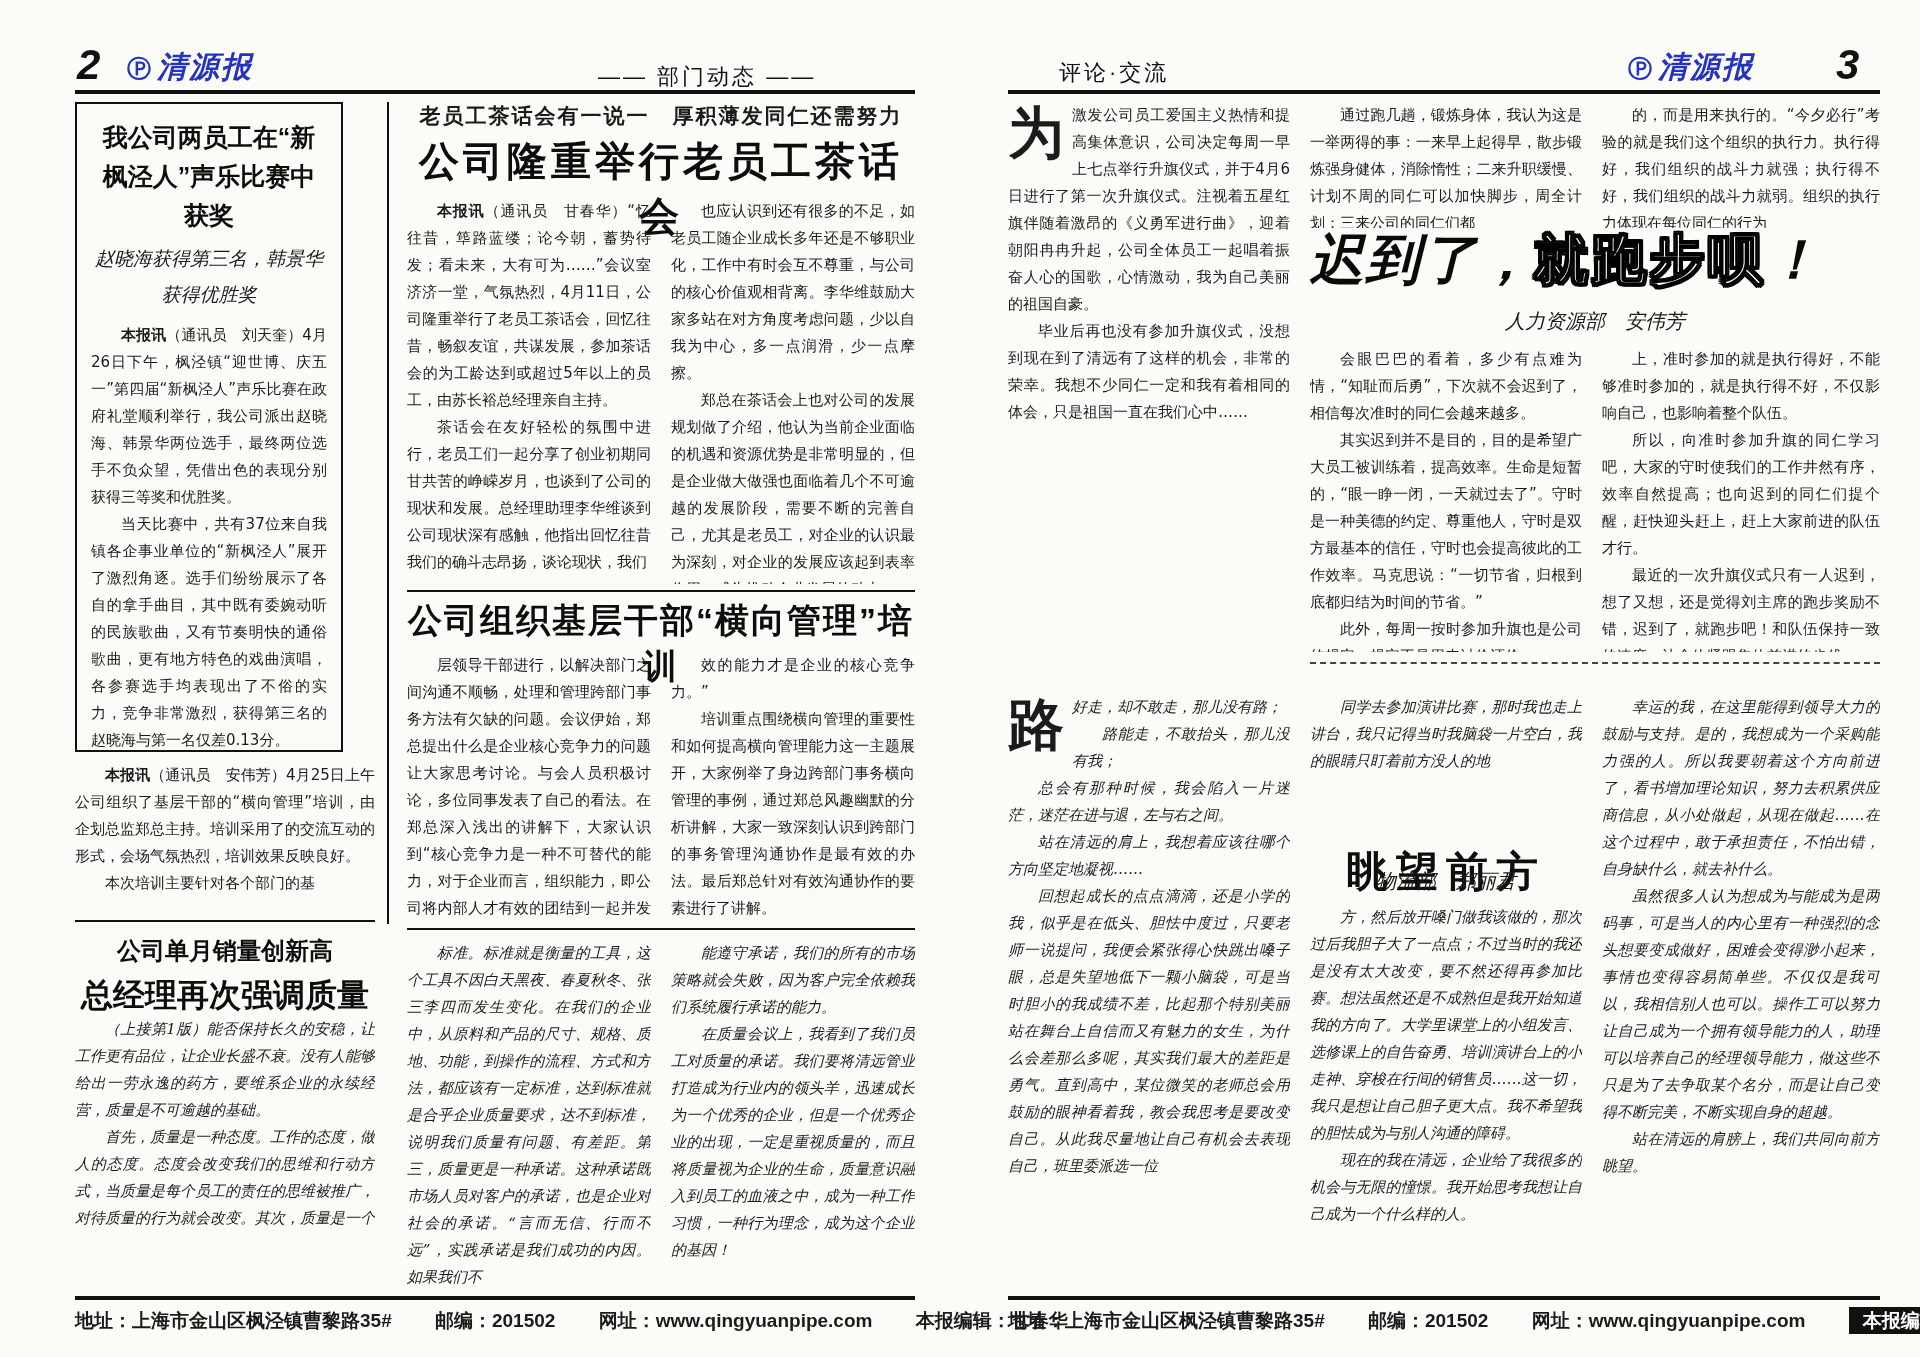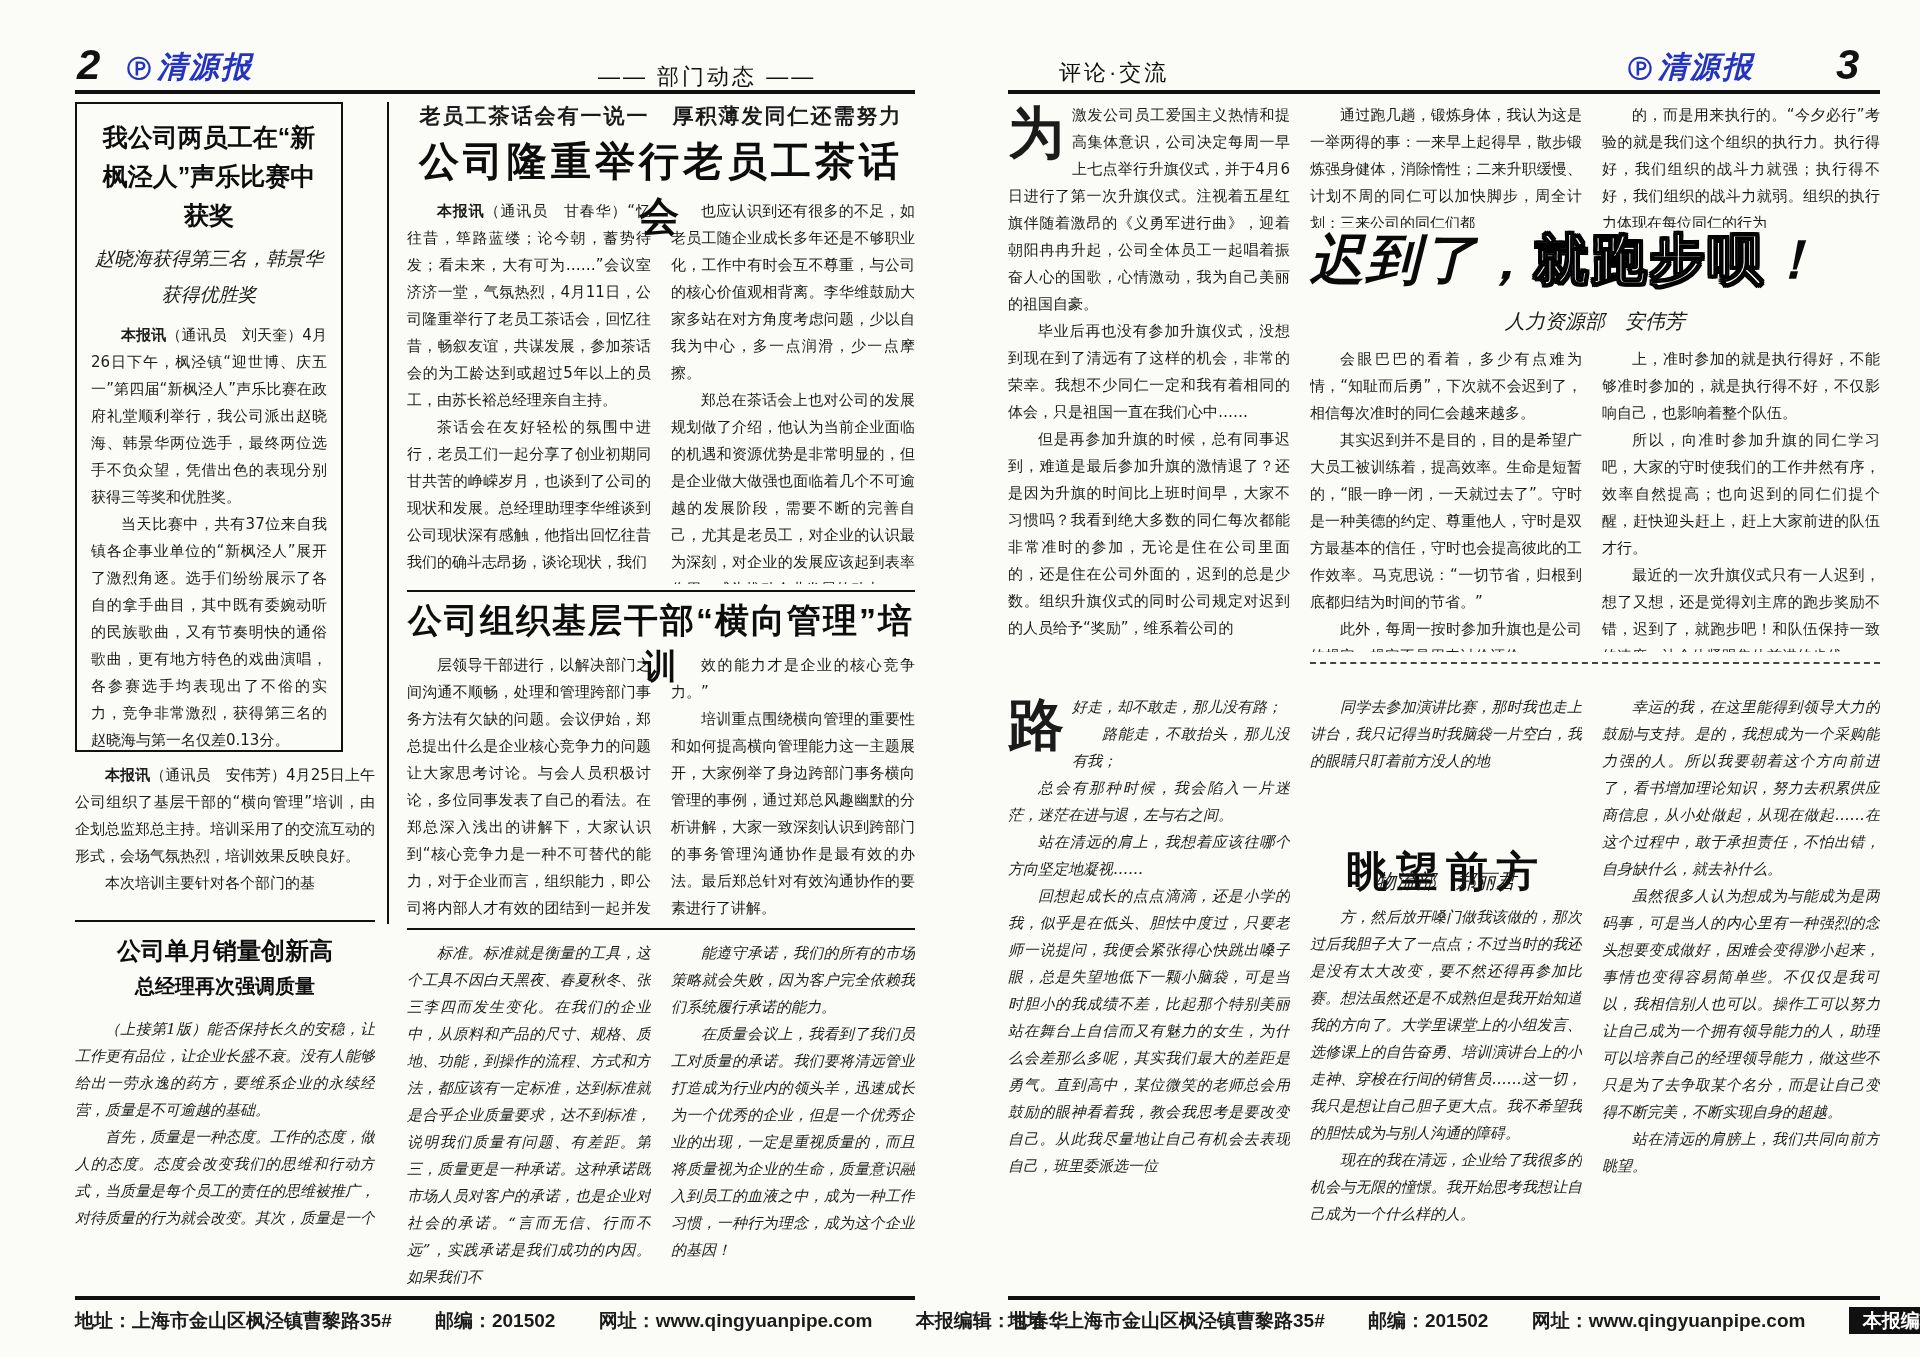--- a/index.html
+++ b/index.html
@@ -61,21 +61,21 @@
     <p class="body"><b class="lead">本报讯</b><span>（通讯员　安伟芳）4月25日上午公司组织了基层干部的“横向管理”培训，由企划总监郑总主持。培训采用了的交流互动的形式，会场气氛热烈，培训效果反映良好。</span></p>
     <div>
         <p class="body">本次培训主要针对各个部门的基</p>
       </div>
   </div>
 
   <div class="hrule" style="left:0;top:880px;width:300px;height:2px;"></div>
 
   <div class="abs" style="left:0;top:892px;width:300px;">
     <h3 class="headline" style="font-size:24px;line-height:1.6;margin:0;">公司单月销量创新高</h3>
-    <h3 class="headline" style="font-size:20px;line-height:1.6;margin:0;">总经理再次强调质量</h3>
+    <h3 class="headline" style="font-size:32px;line-height:1.6;margin:0;">总经理再次强调质量</h3>
   </div>
   <div class="abs clip kai" style="left:0;top:976px;width:300px;height:274px;">
     <div>
         <p class="body kai">（上接第1版）能否保持长久的安稳，让工作更有品位，让企业长盛不衰。没有人能够给出一劳永逸的药方，要维系企业的永续经营，质量是不可逾越的基础。</p>
         <p class="body kai">首先，质量是一种态度。工作的态度，做人的态度。态度会改变我们的思维和行动方式，当质量是每个员工的责任的思维被推广，对待质量的行为就会改变。其次，质量是一个</p>
       </div>
   </div>
 
   <div class="vrule" style="left:312px;top:62px;height:822px;"></div>
 
@@ -139,21 +139,20 @@
   <div class="abs logo" style="left:620px;top:12px;color:#2433c0;">
     <span class="logomark">Ⓟ</span><span>清源报</span>
   </div>
   <div class="abs pageno" style="left:828px;top:4px;">3</div>
   <div class="hrule" style="left:0;top:50px;width:872px;height:4px;"></div>
 
   <div class="abs clip" style="left:0;top:62px;width:282px;height:588px;">
     <p class="body first"><span class="dropcap">为</span><span>激发公司员工爱国主义热情和提高集体意识，公司决定每周一早上七点举行升旗仪式，并于4月6日进行了第一次升旗仪式。注视着五星红旗伴随着激昂的《义勇军进行曲》，迎着朝阳冉冉升起，公司全体员工一起唱着振奋人心的国歌，心情激动，我为自己美丽的祖国自豪。</span></p>
     <div>
         <p class="body">毕业后再也没有参加升旗仪式，没想到现在到了清远有了这样的机会，非常的荣幸。我想不少同仁一定和我有着相同的体会，只是祖国一直在我们心中……</p>
-        <p class="body">但是再参加升旗的时候，总有同事迟到，难道是最后参加升旗的激情退了？还是因为升旗的时间比上班时间早，大家不习惯吗？我看到绝大多数的同仁每次都能非常准时的参加，无论是住在公司里面的，还是住在公司外面的，迟到的总是少数。组织升旗仪式的同时公司规定对迟到的人员给予“奖励”，维系着公司的</p>
       </div>
   </div>
 
   <div class="abs clip" style="left:302px;top:62px;width:272px;height:126px;">
     <div>
         <p class="body">通过跑几趟，锻炼身体，我认为这是一举两得的事：一来早上起得早，散步锻炼强身健体，消除惰性；二来升职缓慢、计划不周的同仁可以加快脚步，周全计划；三来公司的同仁们都</p>
       </div>
   </div>
   <div class="abs clip" style="left:594px;top:62px;width:278px;height:126px;">
     <div>

